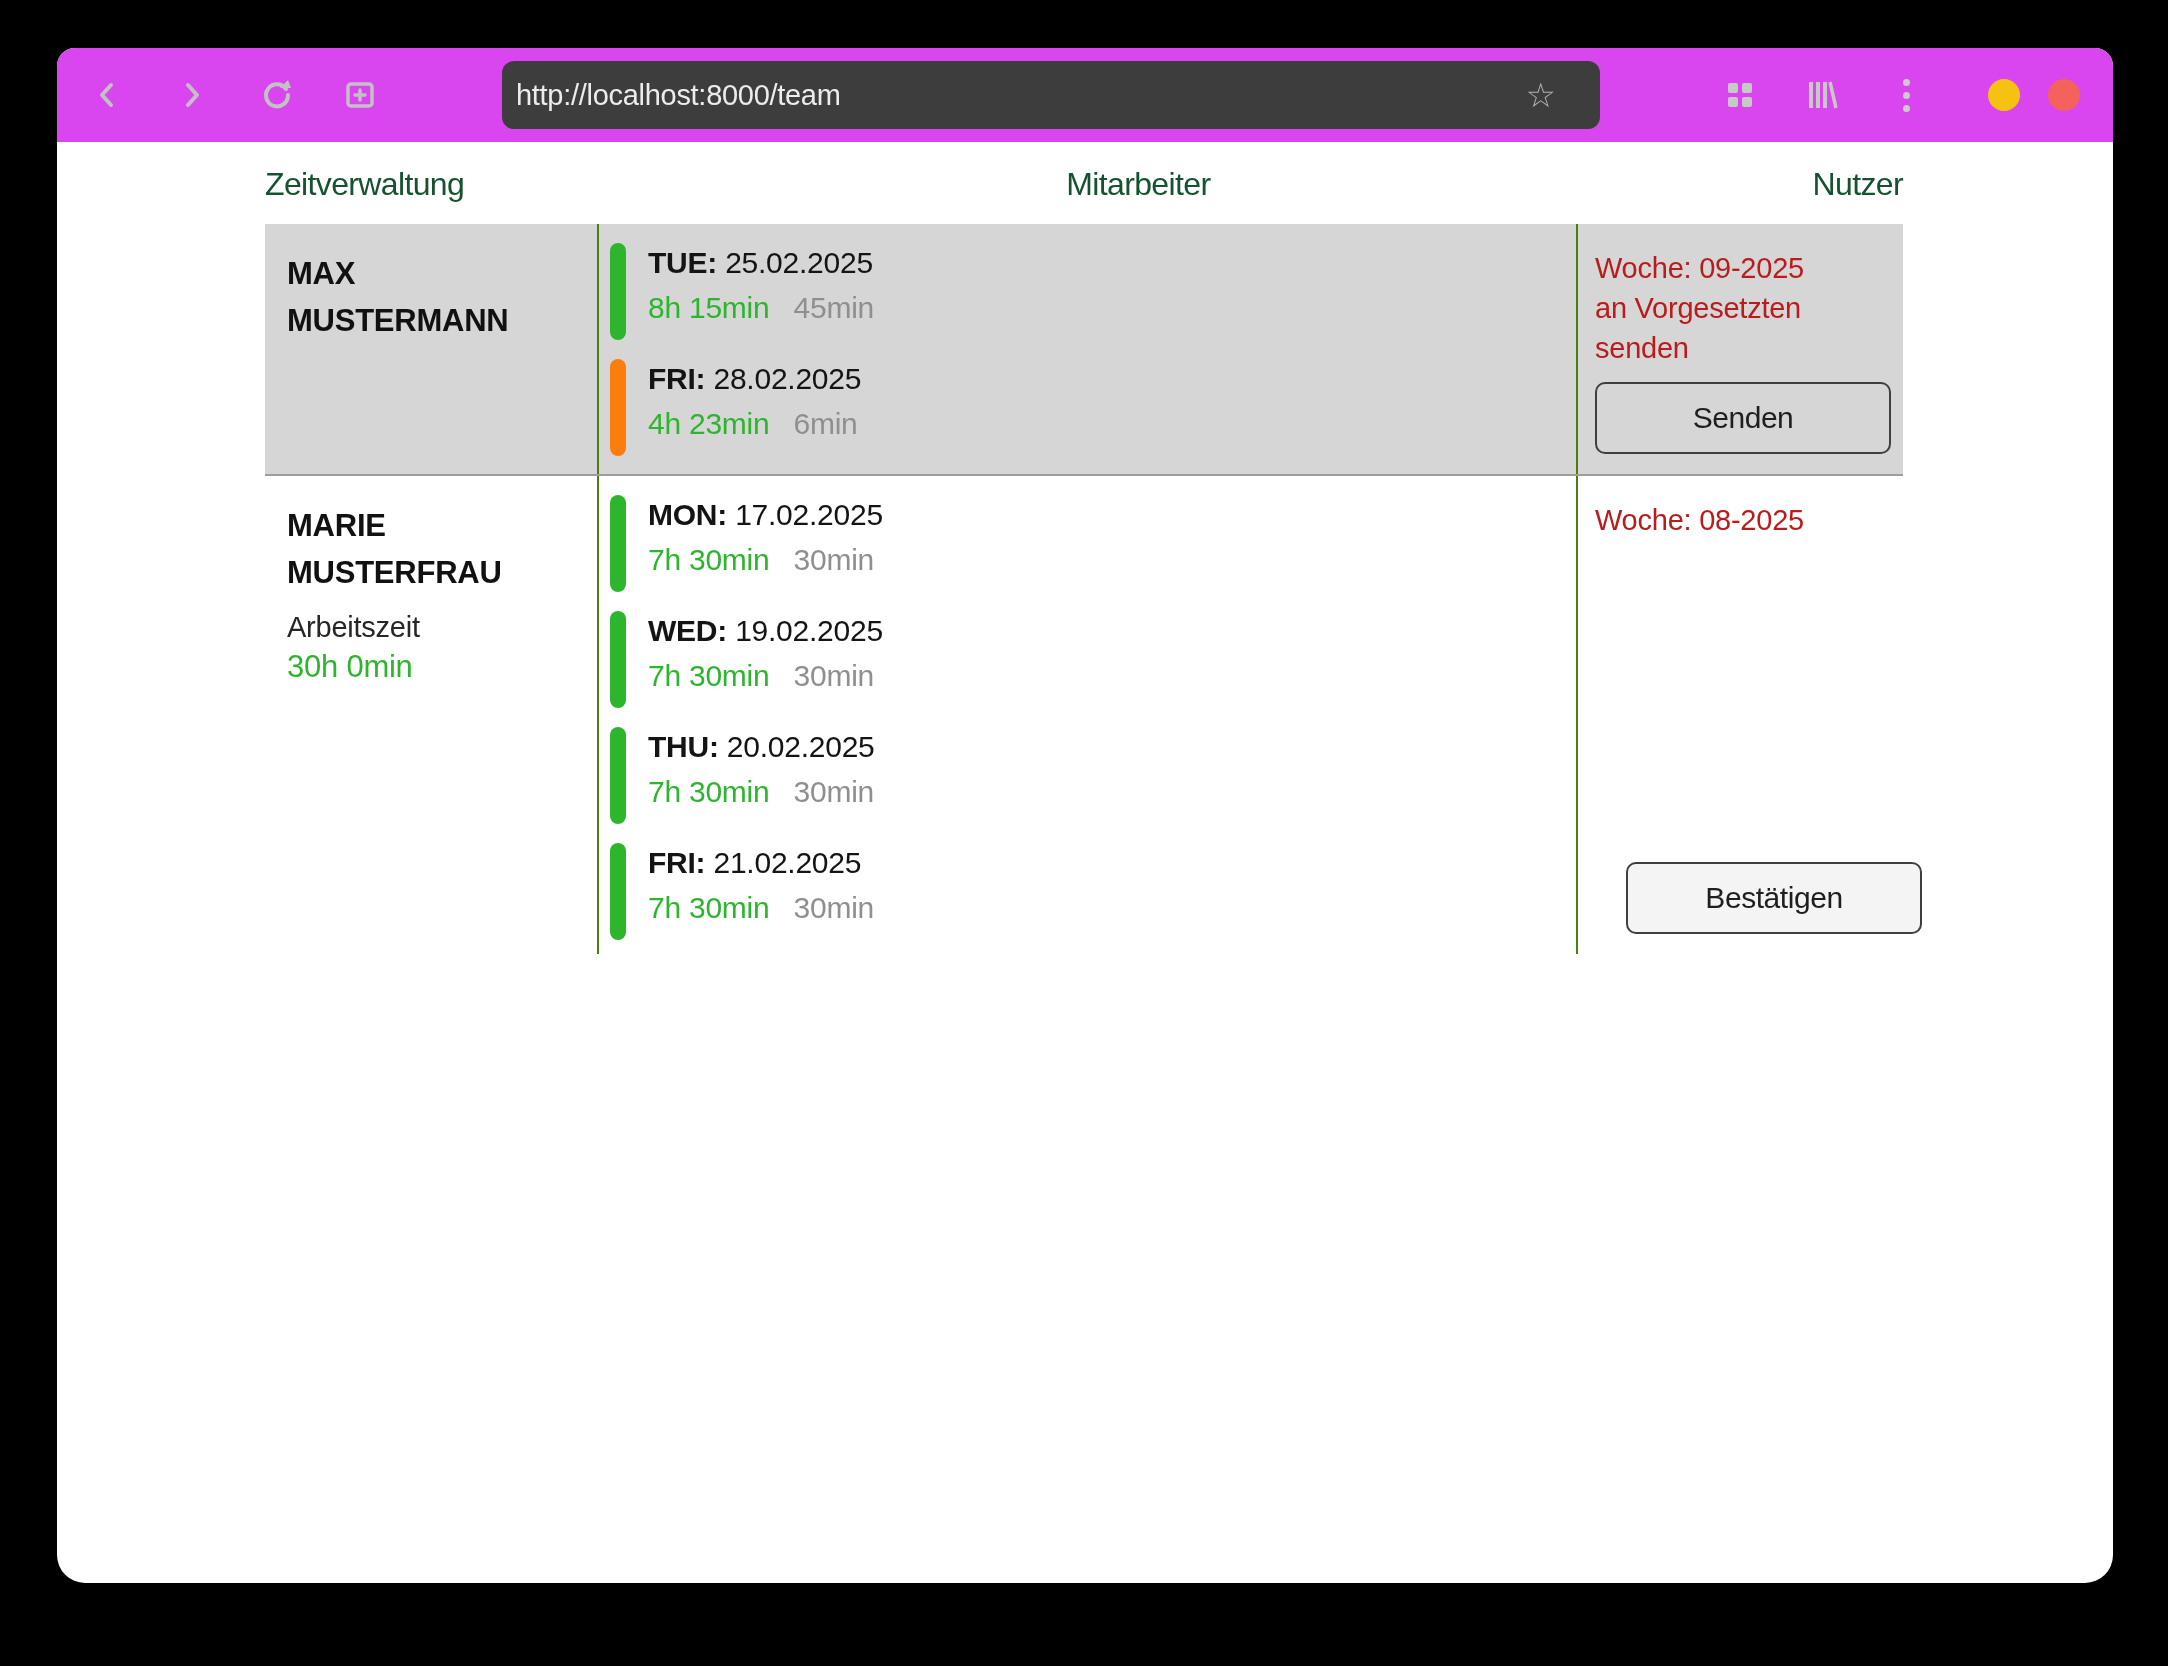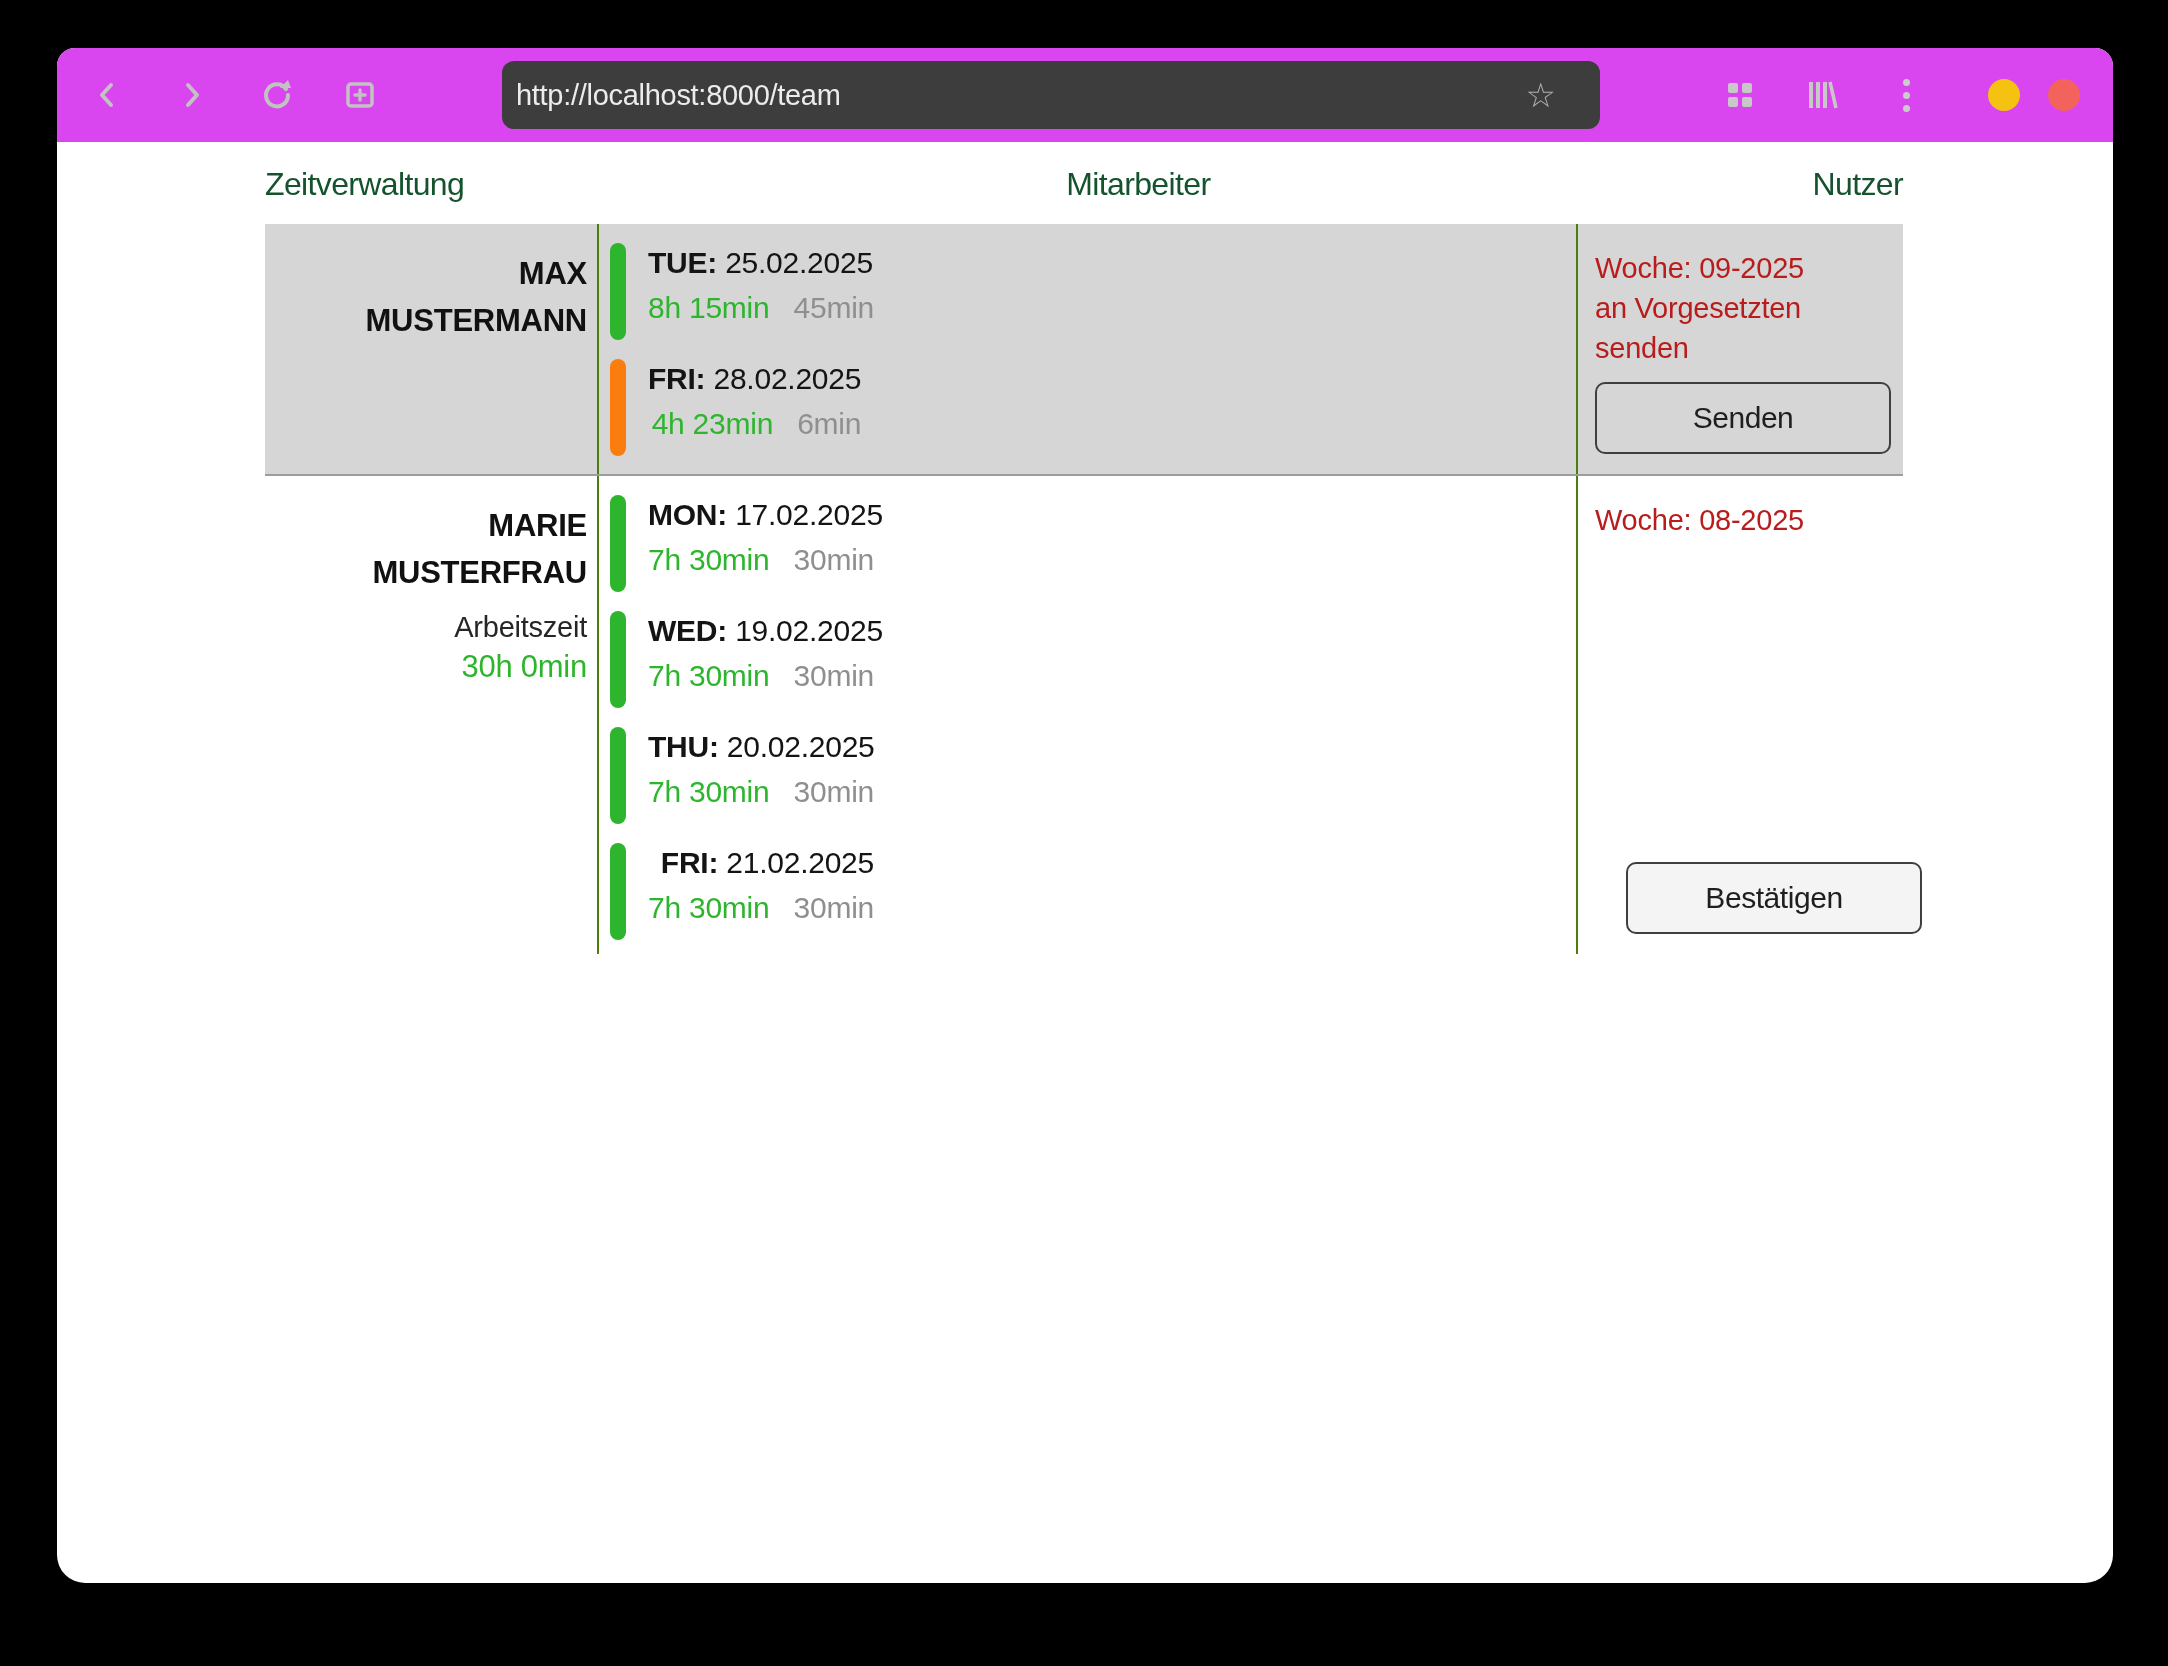--- a/index.html
+++ b/index.html
@@ -33,27 +33,27 @@
   
   .page{padding:0 210px 0 208px;}
   .topnav{display:flex;justify-content:space-between;align-items:baseline;margin-top:24px;height:44px;
     font-size:32px;color:#14532d;letter-spacing:-0.02em;}
   .topnav .nav-item{cursor:pointer;}
   .table{margin-top:14px;}
   .row{display:grid;grid-template-columns:332px 979px 327px;}
   .row.highlighted{background:var(--row-bg);border-bottom:2px solid #9d9d9d;}
   .cell{letter-spacing:-0.015em;}
   .entries-cell,.week-cell{border-left:2px solid #4d7c0f;}
-  .name-cell{padding:26px 10px 16px 22px;text-align:right;}
+  .name-cell{padding:26px 10px 16px 22px;}
   .emp-name div{font-size:31px;font-weight:bold;color:#111;line-height:47px;}
   .worktime-label{font-size:29px;color:#262626;margin-top:12px;line-height:38px;}
   .worktime-value{font-size:31px;color:var(--green);line-height:42px;}
   .entries-cell{padding:16px 0 14px 11px;}
   .entry{display:flex;align-items:flex-start;margin-bottom:16px;}
-  .entry:last-child{margin-bottom:0;text-align:right;}
+  .entry:last-child{margin-bottom:0;}
   .bar{width:16px;height:97px;border-radius:9px;margin:3px 22px 0 0;flex:none;}
   .bar.green{background:var(--green);}
   .bar.orange{background:var(--orange);}
   .entry-text{font-size:30px;line-height:45px;color:#141414;}
   .entry-day{font-weight:bold;}
   .entry-work{color:var(--green);}
   .entry-break{color:#8f8f8f;margin-left:24px;}
   .week-cell{position:relative;padding:24px 12px 20px 17px;}
   .week-line{font-size:29px;line-height:40px;color:#b91c1c;}
   .action-btn{

